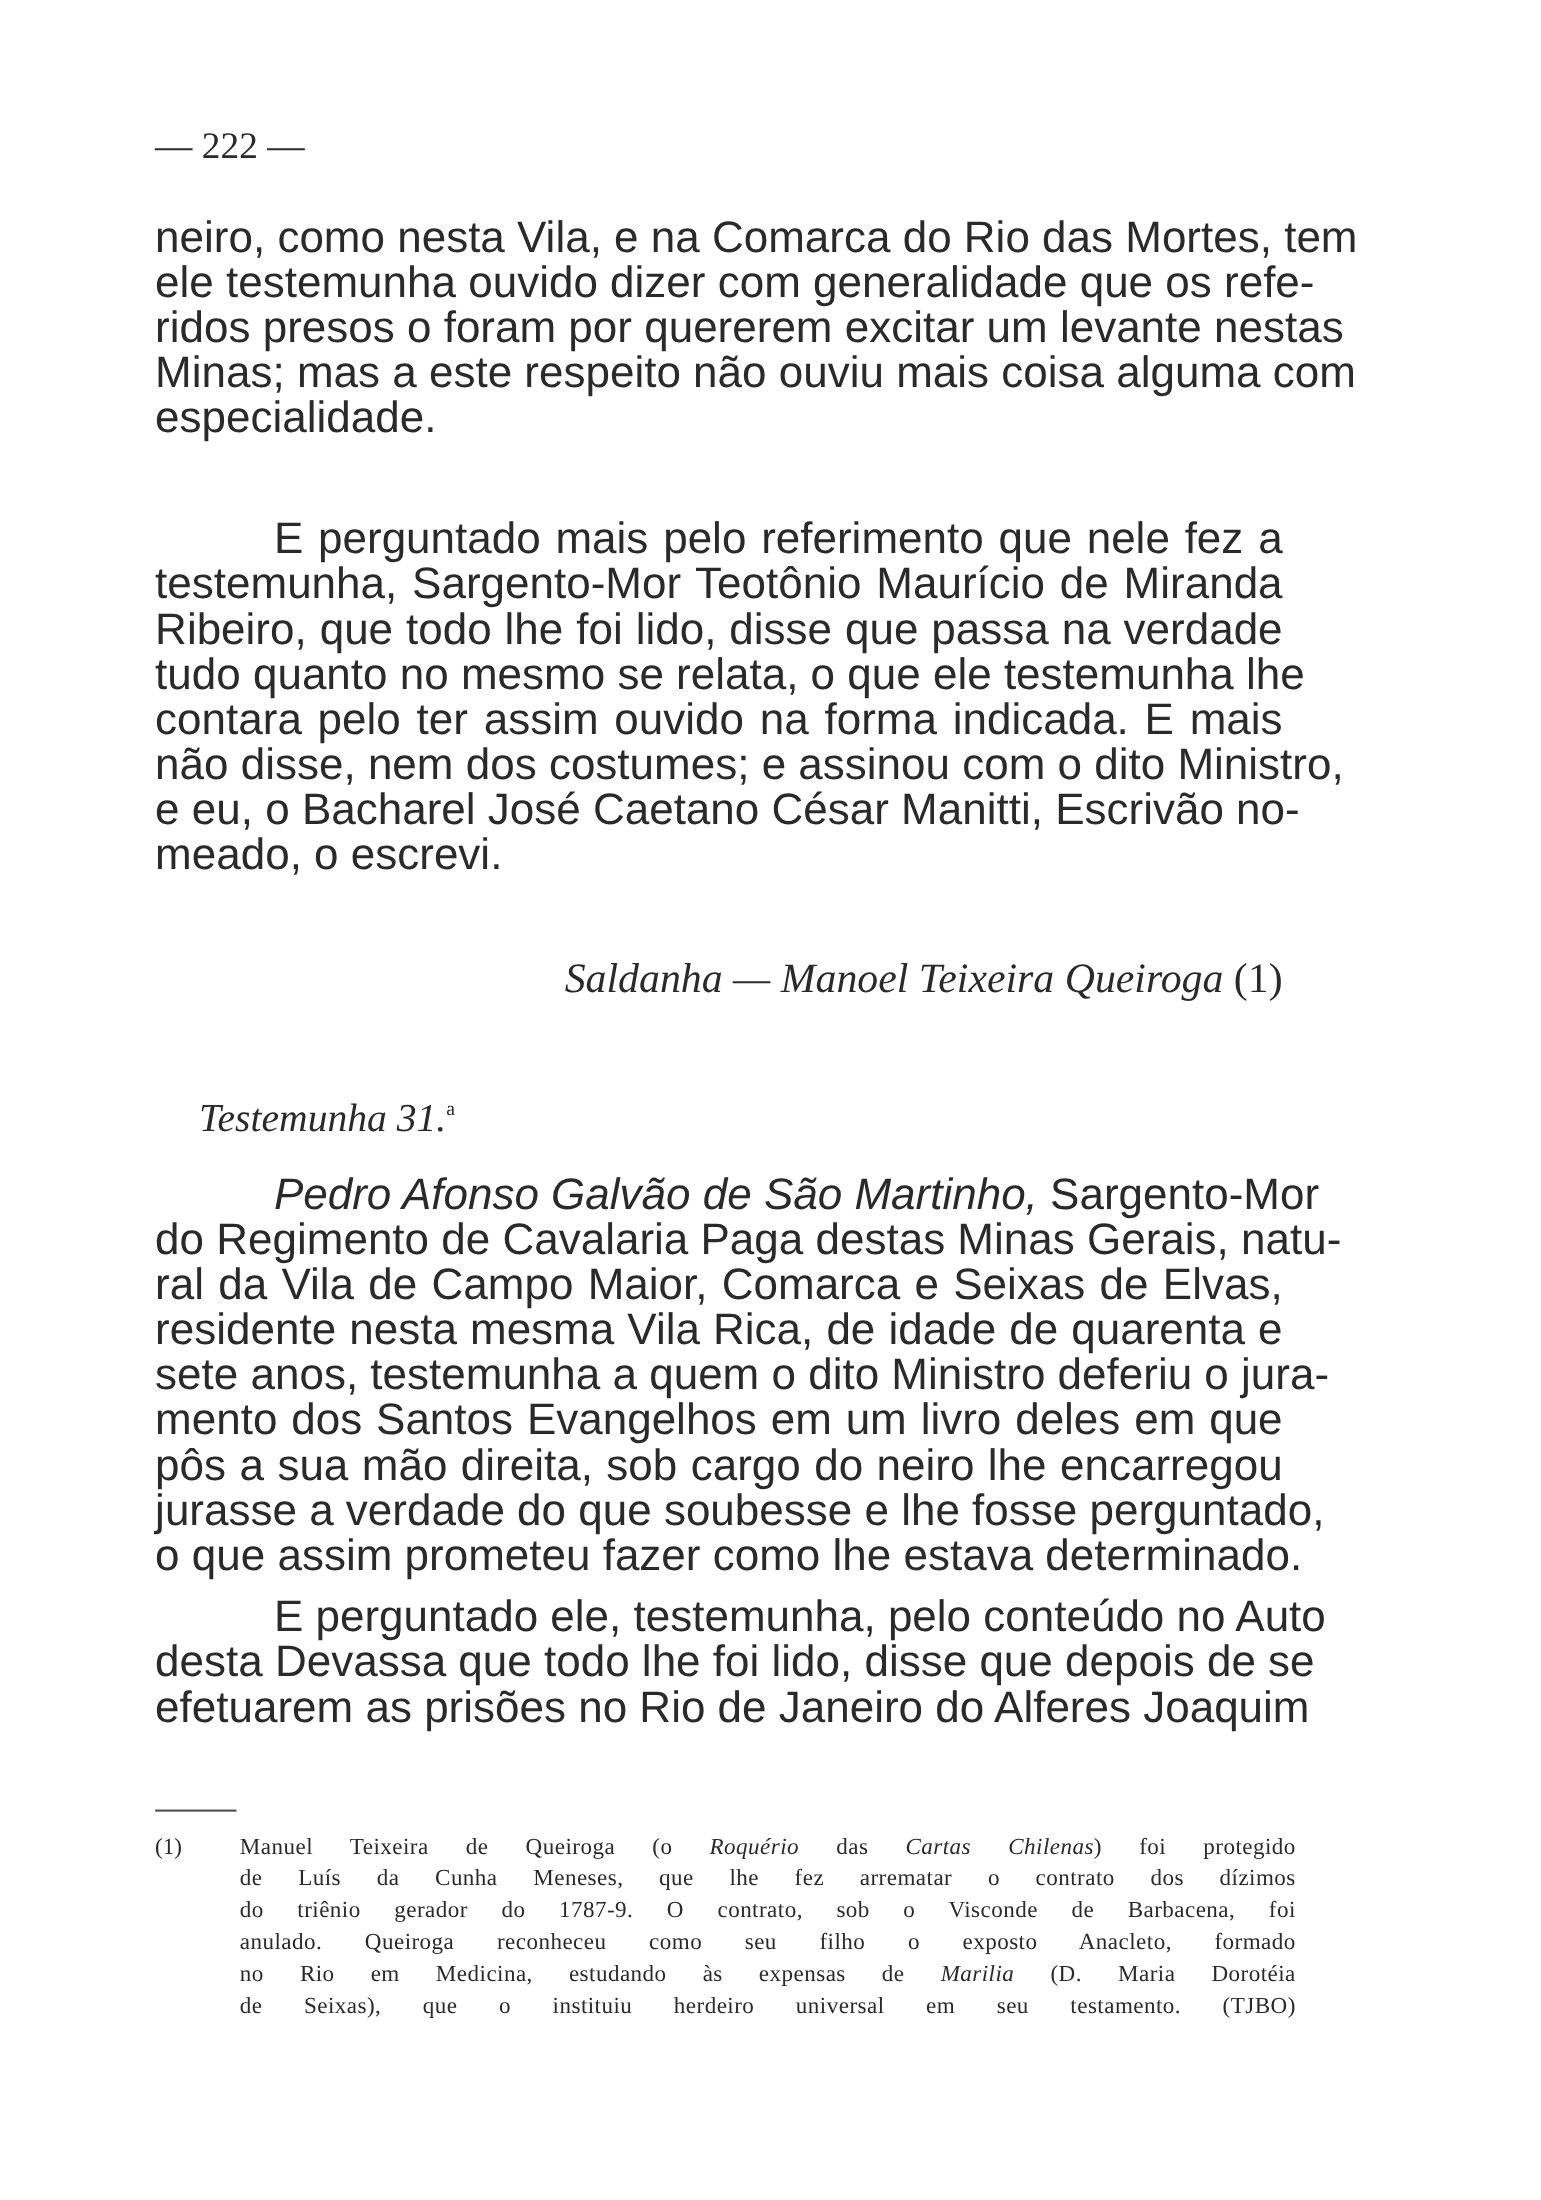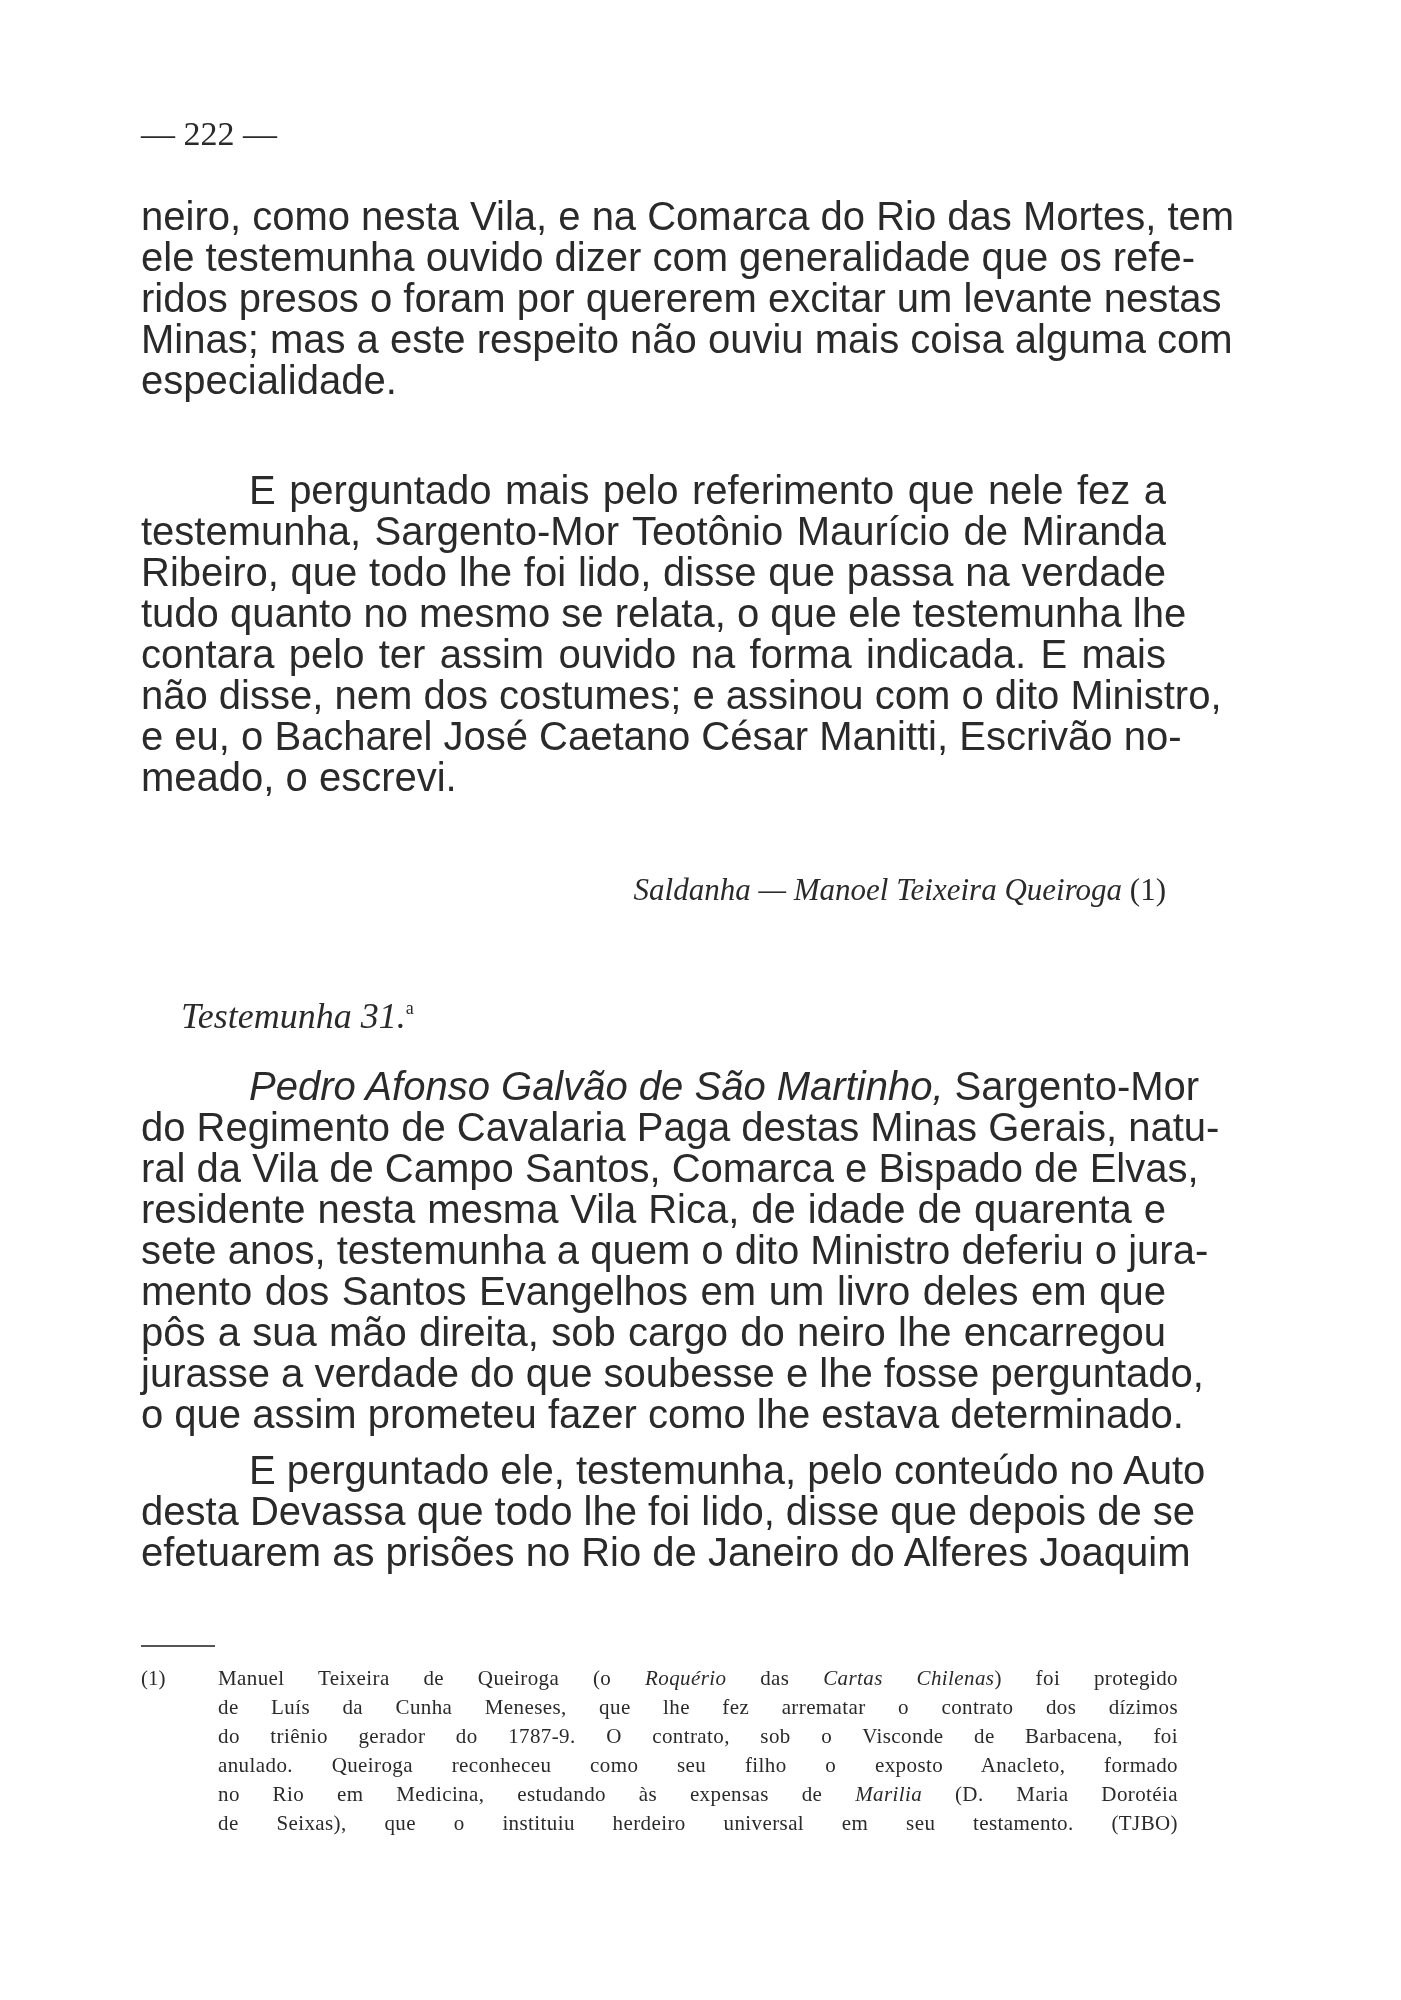--- a/index.html
+++ b/index.html
@@ -33,21 +33,21 @@
       text-align: justify;
       text-align-last: justify;
       transform-origin: left top;
     }
     .line.last { text-align-last: left; }
     .indent { padding-left: 108px; width: 917px; }
     .it { font-style: italic; }
     .sig {
       position: absolute; right: 0; top: 870px;
       font-family: "Liberation Serif", serif;
-      font-size: 31px; line-height: 40px;
+      font-size: 38px; line-height: 40px;
       white-space: nowrap;
     }
     .heading {
       position: absolute; top: 988px; left: 0; width: 1025px;
       font-family: Liberation Serif, serif;
       font-size: 36px; line-height: 40px;
       font-style: italic;
       padding-left: 40px; box-sizing: border-box;
     }
     .heading sup { font-size: 18px; vertical-align: 14px; font-style: normal; }
@@ -104,21 +104,21 @@
     <span>(1)</span>
   </div>
 
   <div class="heading">
     <span>Testemunha 31.</span><sup>a</sup>
   </div>
 
   <div>
     <div class="line indent" style="top:1066px"><span class="it">Pedro Afonso Galvão de São Martinho,</span><span> Sargento-Mor</span></div>
     <div class="line" style="top:1107px">do Regimento de Cavalaria Paga destas Minas Gerais, natu-</div>
-    <div class="line" style="top:1148px">ral da Vila de Campo Santos, Comarca e Bispado de Elvas,</div>
+    <div class="line" style="top:1148px">ral da Vila de Campo Maior, Comarca e Seixas de Elvas,</div>
     <div class="line" style="top:1189px">residente nesta mesma Vila Rica, de idade de quarenta e</div>
     <div class="line" style="top:1230px">sete anos, testemunha a quem o dito Ministro deferiu o jura-</div>
     <div class="line" style="top:1271px">mento dos Santos Evangelhos em um livro deles em que</div>
     <div class="line" style="top:1312px">pôs a sua mão direita, sob cargo do neiro lhe encarregou</div>
     <div class="line" style="top:1353px">jurasse a verdade do que soubesse e lhe fosse perguntado,</div>
     <div class="line" style="top:1394px">o que assim prometeu fazer como lhe estava determinado.</div>
   </div>
 
   <div>
     <div class="line indent" style="top:1450px">E perguntado ele, testemunha, pelo conteúdo no Auto</div>

